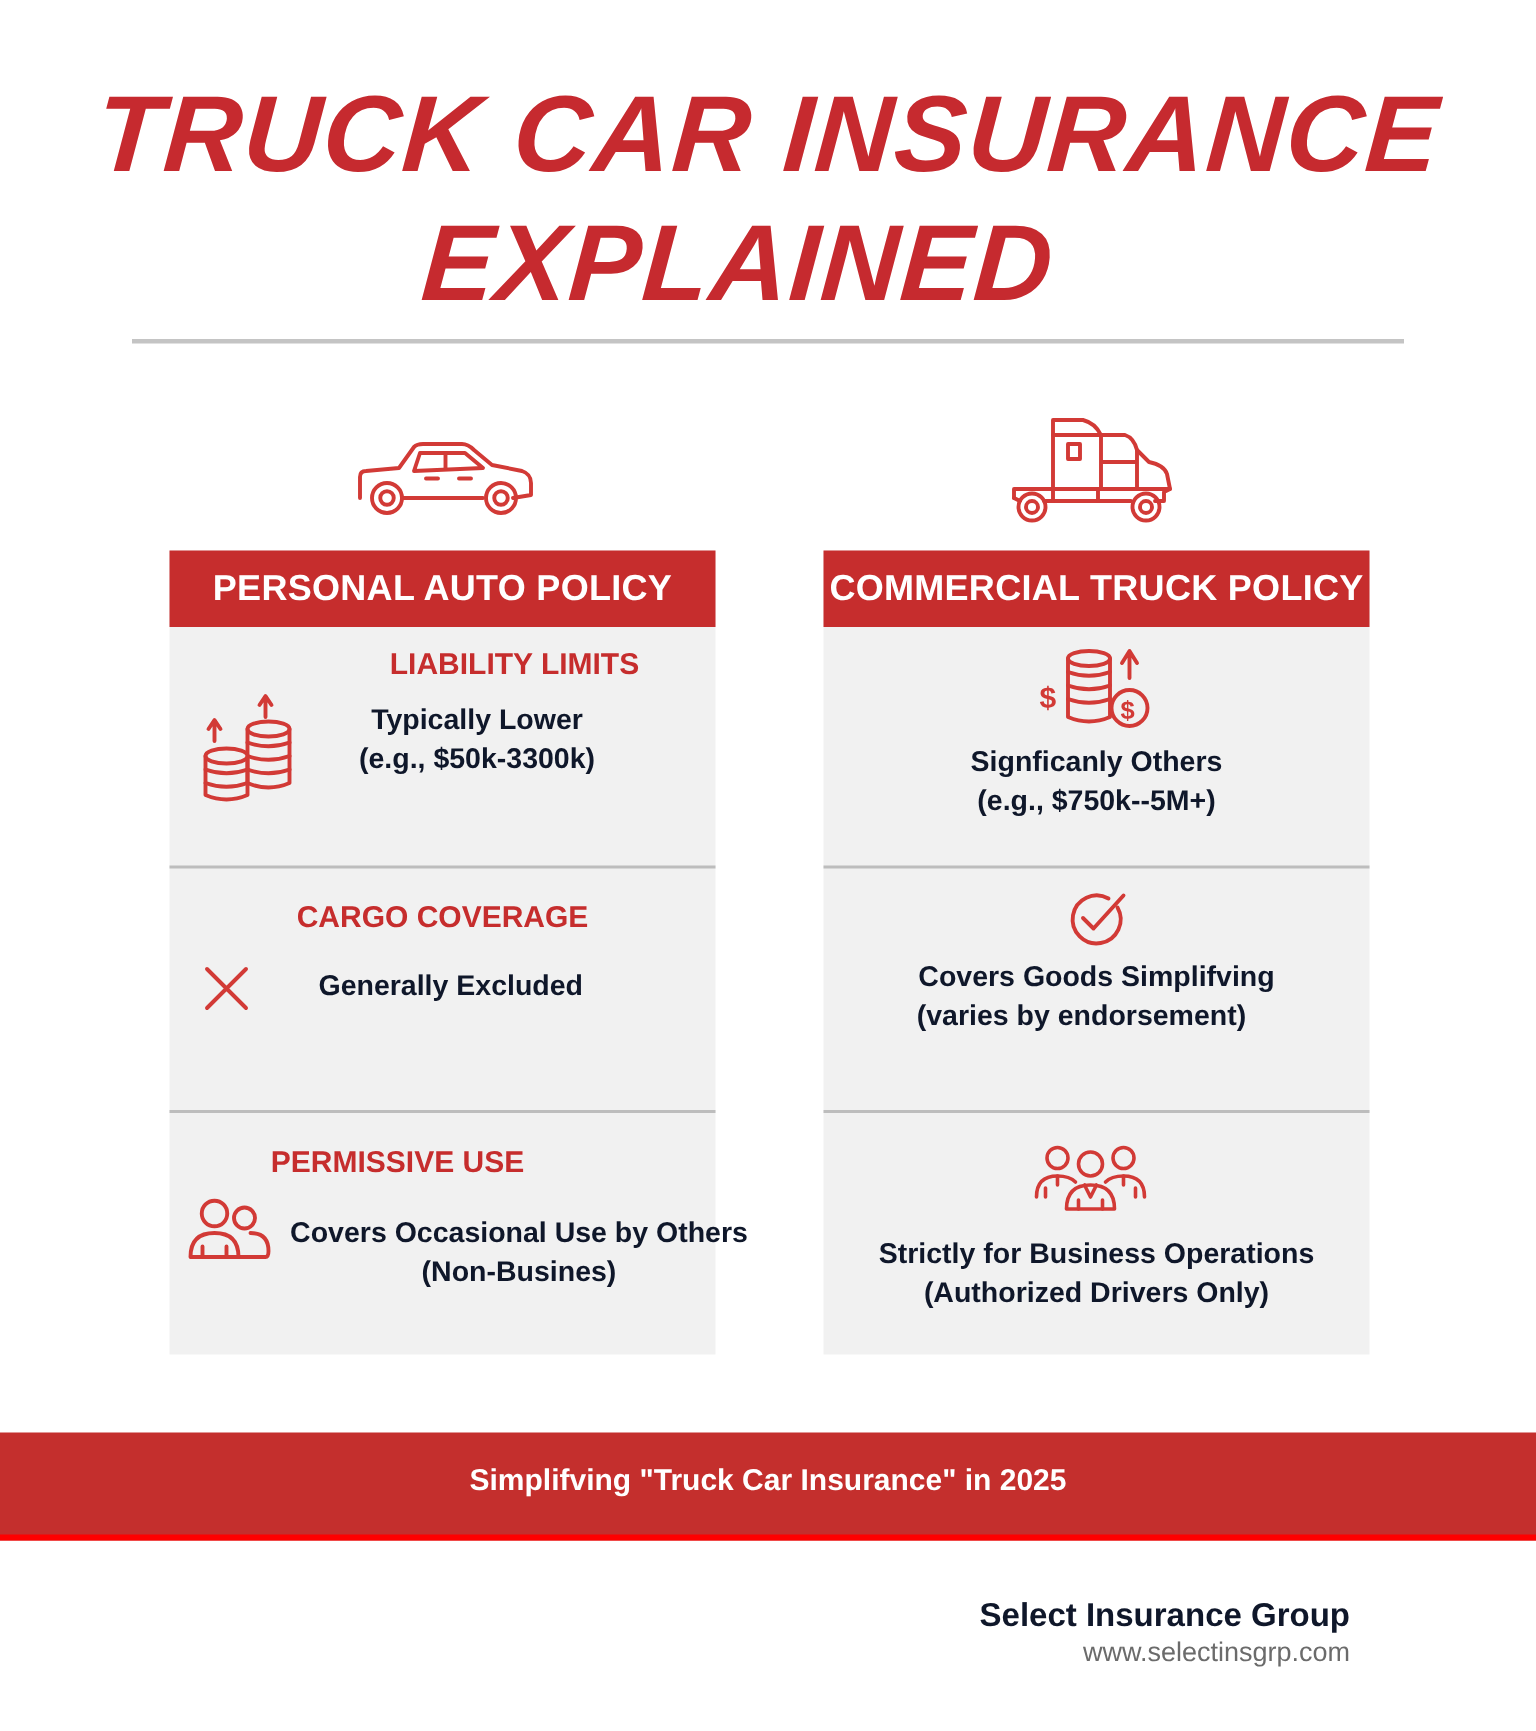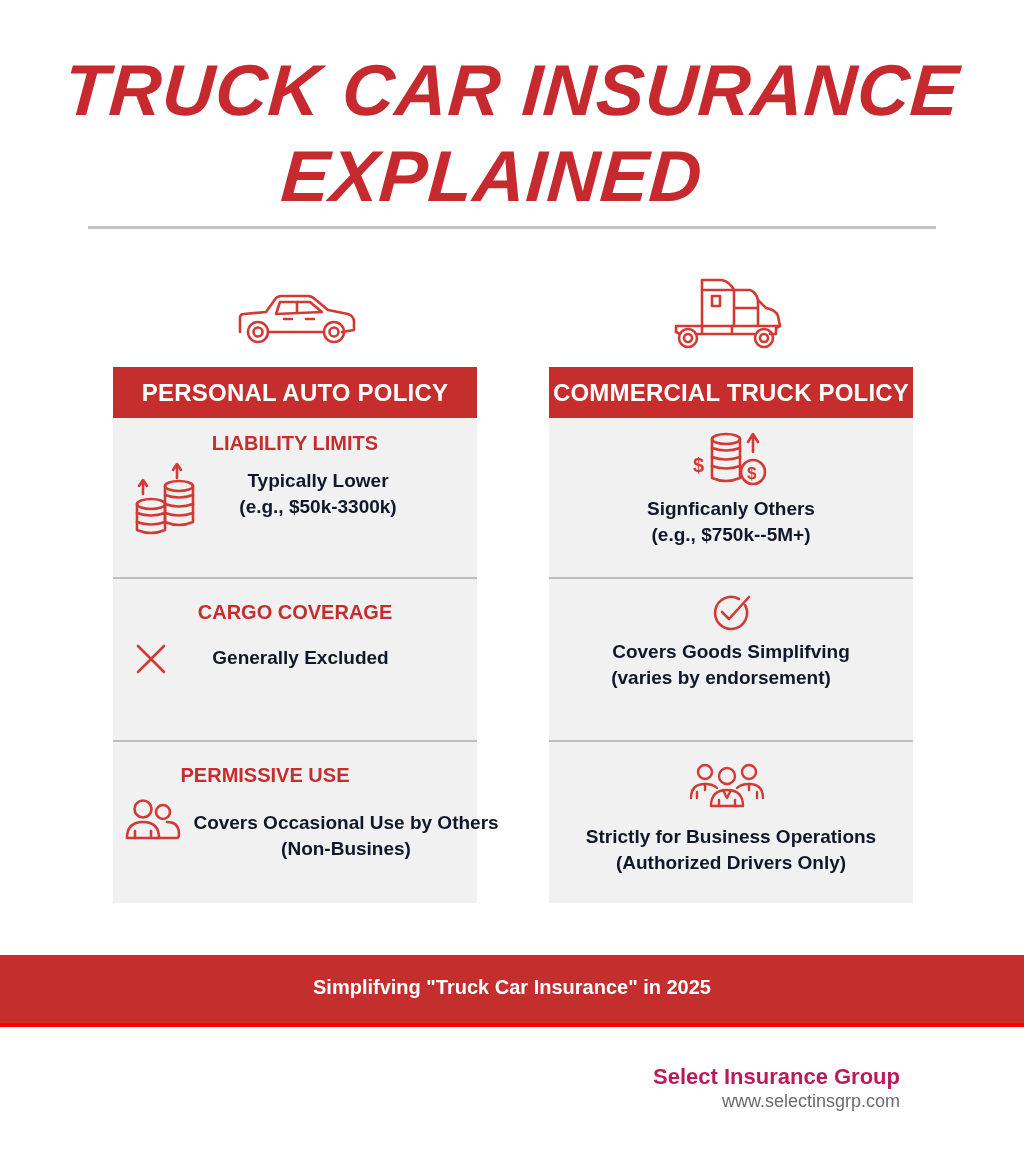--- a/index.html
+++ b/index.html
@@ -66,21 +66,21 @@
       background: #c42f2d;
       border-bottom: 4px solid #ff0000;
       display: flex; align-items: center; justify-content: center;
       color: #fff; font-weight: 700; font-size: 20px;
       padding-bottom: 4px;
     }
 
     .brand {
       position: absolute; right: 124px; top: 1064px; text-align: right;
     }
-    .brand-name { color: #be185d; font-weight: 700; font-size: 22px; line-height: 26px; }
+    .brand-name { color: #0f172a; font-weight: 700; font-size: 22px; line-height: 26px; }
     .brand-url { color: #6b6b6b; font-size: 18px; line-height: 22px; }
   </style>
 </head>
 <body>
 
 <div class="title l1">TRUCK CAR INSURANCE</div>
 <div class="title l2">EXPLAINED</div>
 <div class="rule"></div>
 
 <div class="vehicle-icon car-icon">
@@ -109,21 +109,21 @@
       <circle cx="16" cy="62" r="4"></circle>
     <circle cx="92" cy="62" r="9"></circle>
       <circle cx="92" cy="62" r="4"></circle>
   </svg>
 </div>
 
 <div class="panel left">
   <div class="panel-header">PERSONAL AUTO POLICY</div>
 
   <div class="cell c1">
-    <div class="cell-title" style="top:14px;">LIABILITY LIMITS</div>
+    <div class="cell-title" style="top:14px;margin-left:48px;">LIABILITY LIMITS</div>
     <div class="icon" style="left:20px; top:44px;">
       <svg width="64" height="76" viewBox="0 0 64 76" fill="none" stroke="#d23a36" stroke-width="2.6" stroke-linecap="round" stroke-linejoin="round">
         <path d="M10 32 L10 20 M6 24 L10 18 L14 24"></path>
         <path d="M44 16 L44 4 M40 8 L44 2 L48 8"></path>
         <ellipse cx="46" cy="24" rx="14" ry="5"></ellipse>
         <path d="M32 24 L32 60 Q46 66 60 60 L60 24"></path>
         <path d="M32 33 Q46 38 60 33 M32 42 Q46 47 60 42 M32 51 Q46 56 60 51"></path>
         <ellipse cx="18" cy="42" rx="14" ry="5" fill="#f1f1f1"></ellipse>
         <path d="M4 42 L4 68 Q18 74 32 68 L32 42"></path>
         <path d="M4 51 Q18 56 32 51 M4 60 Q18 65 32 60"></path>

